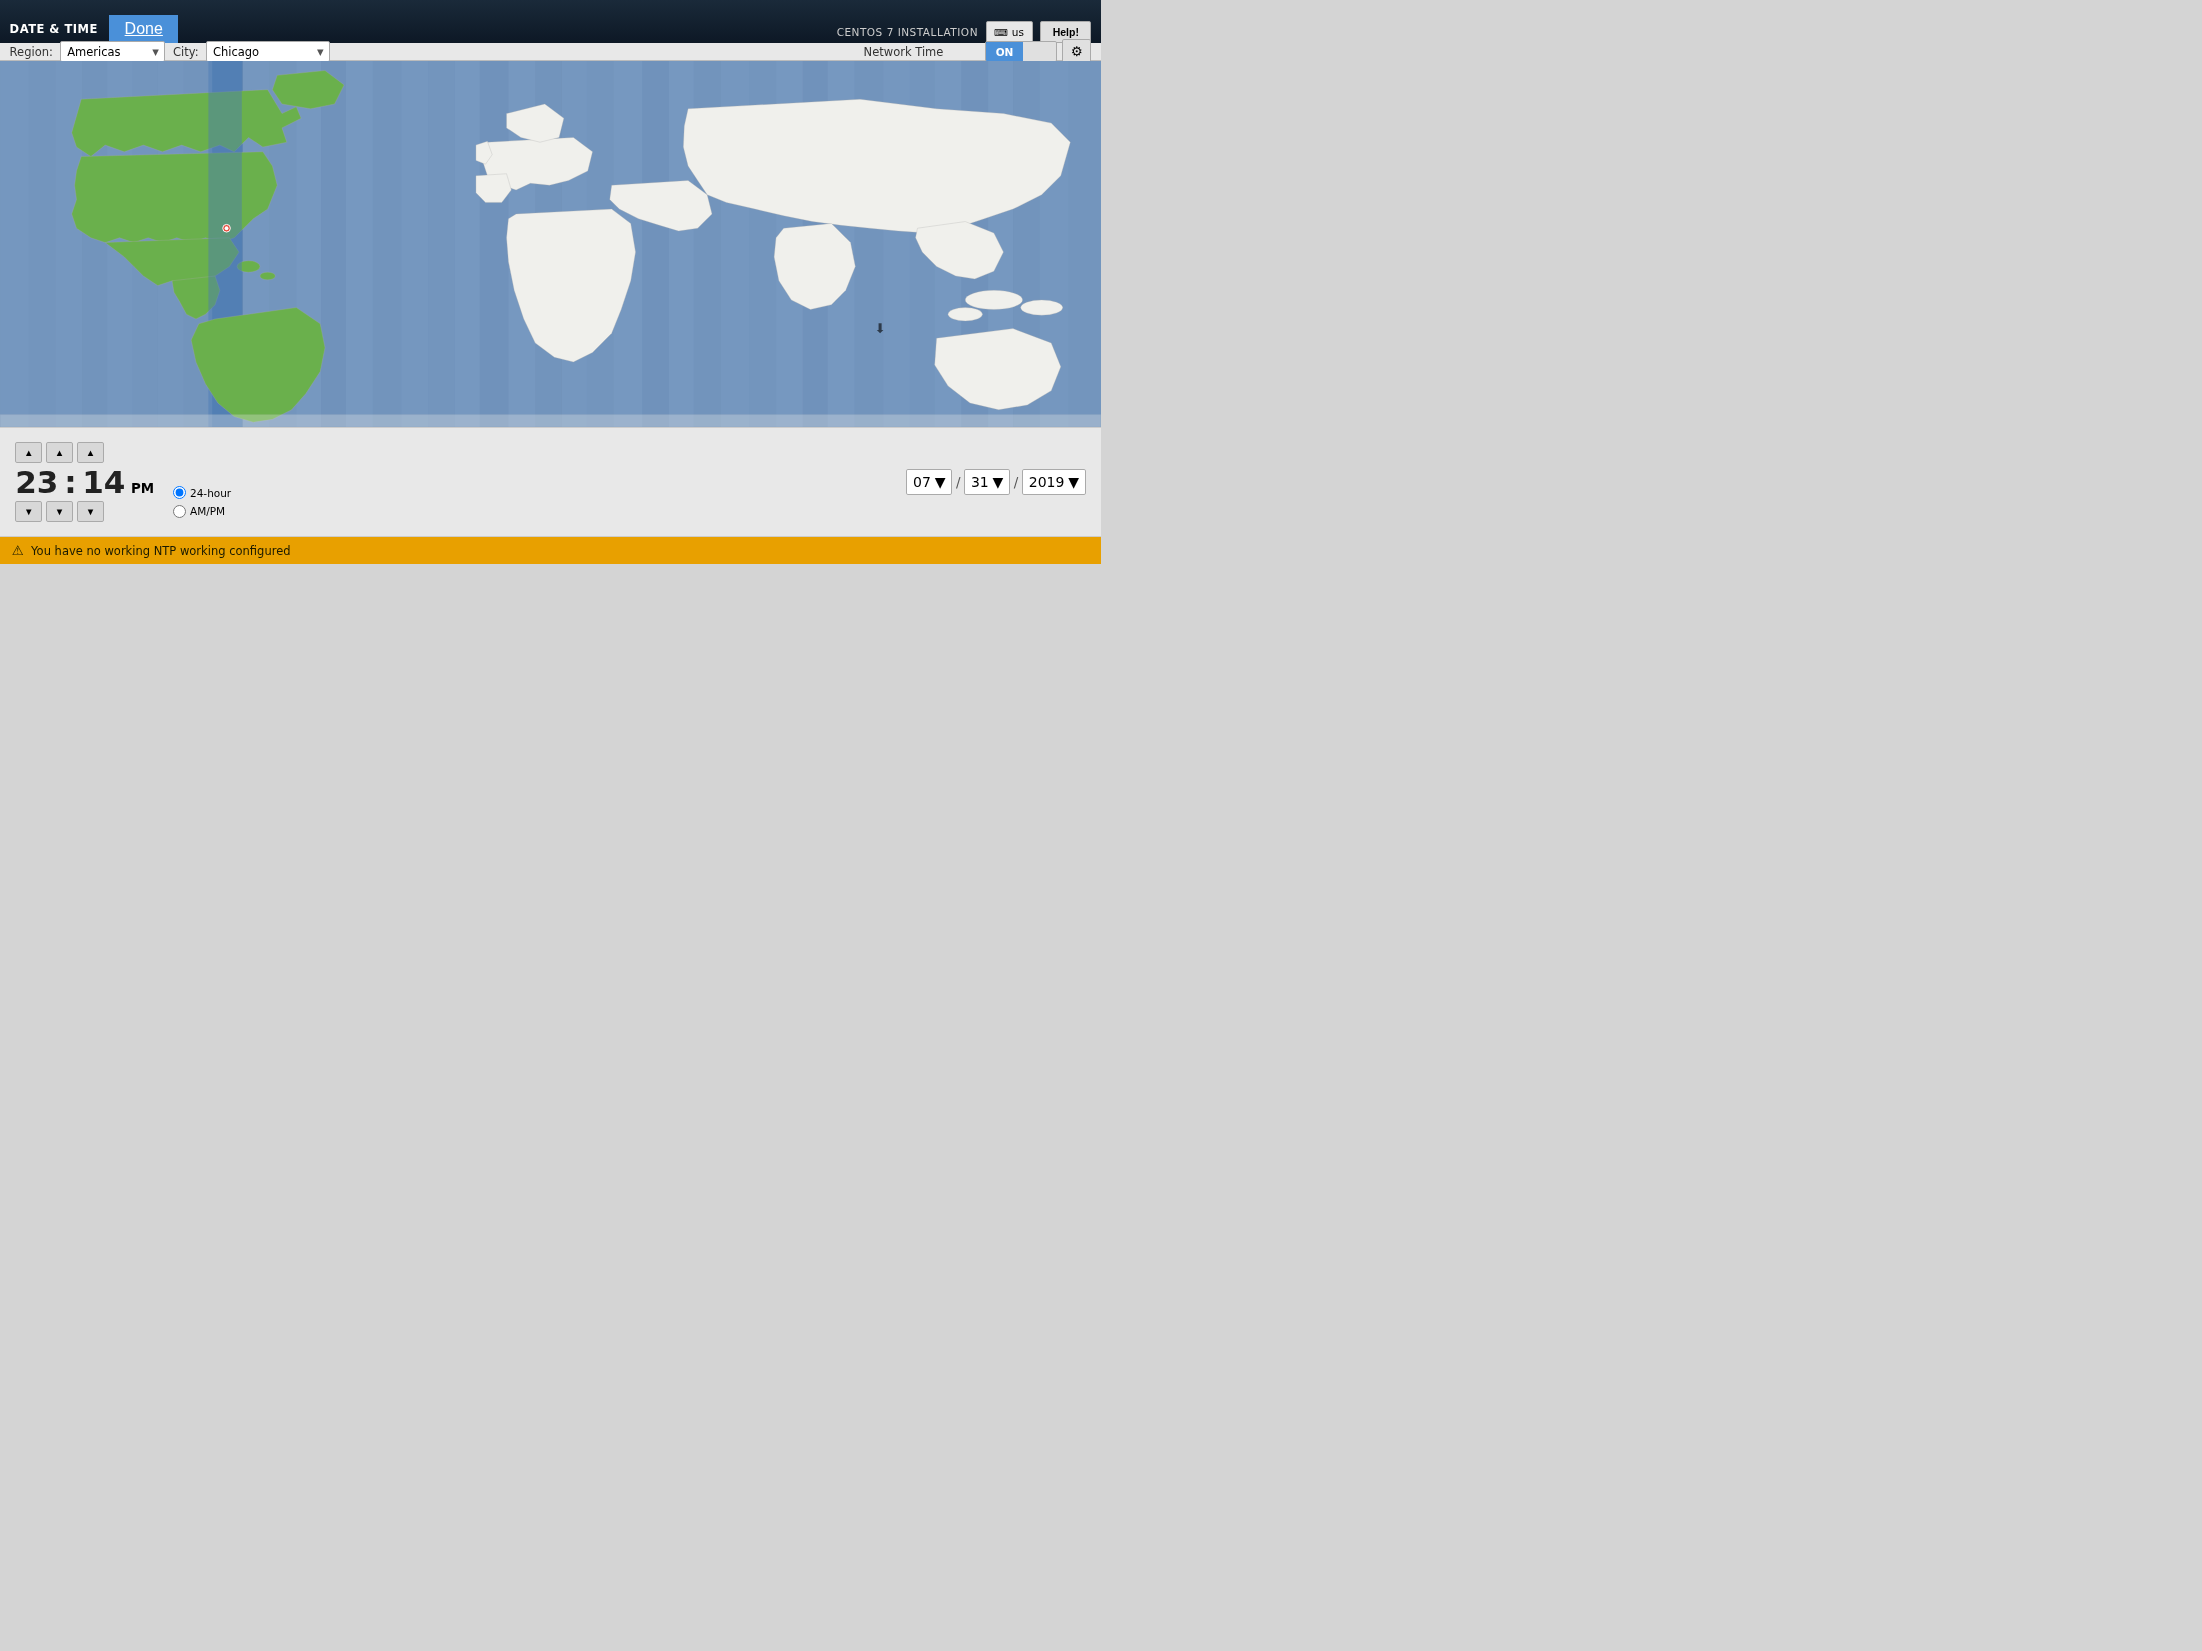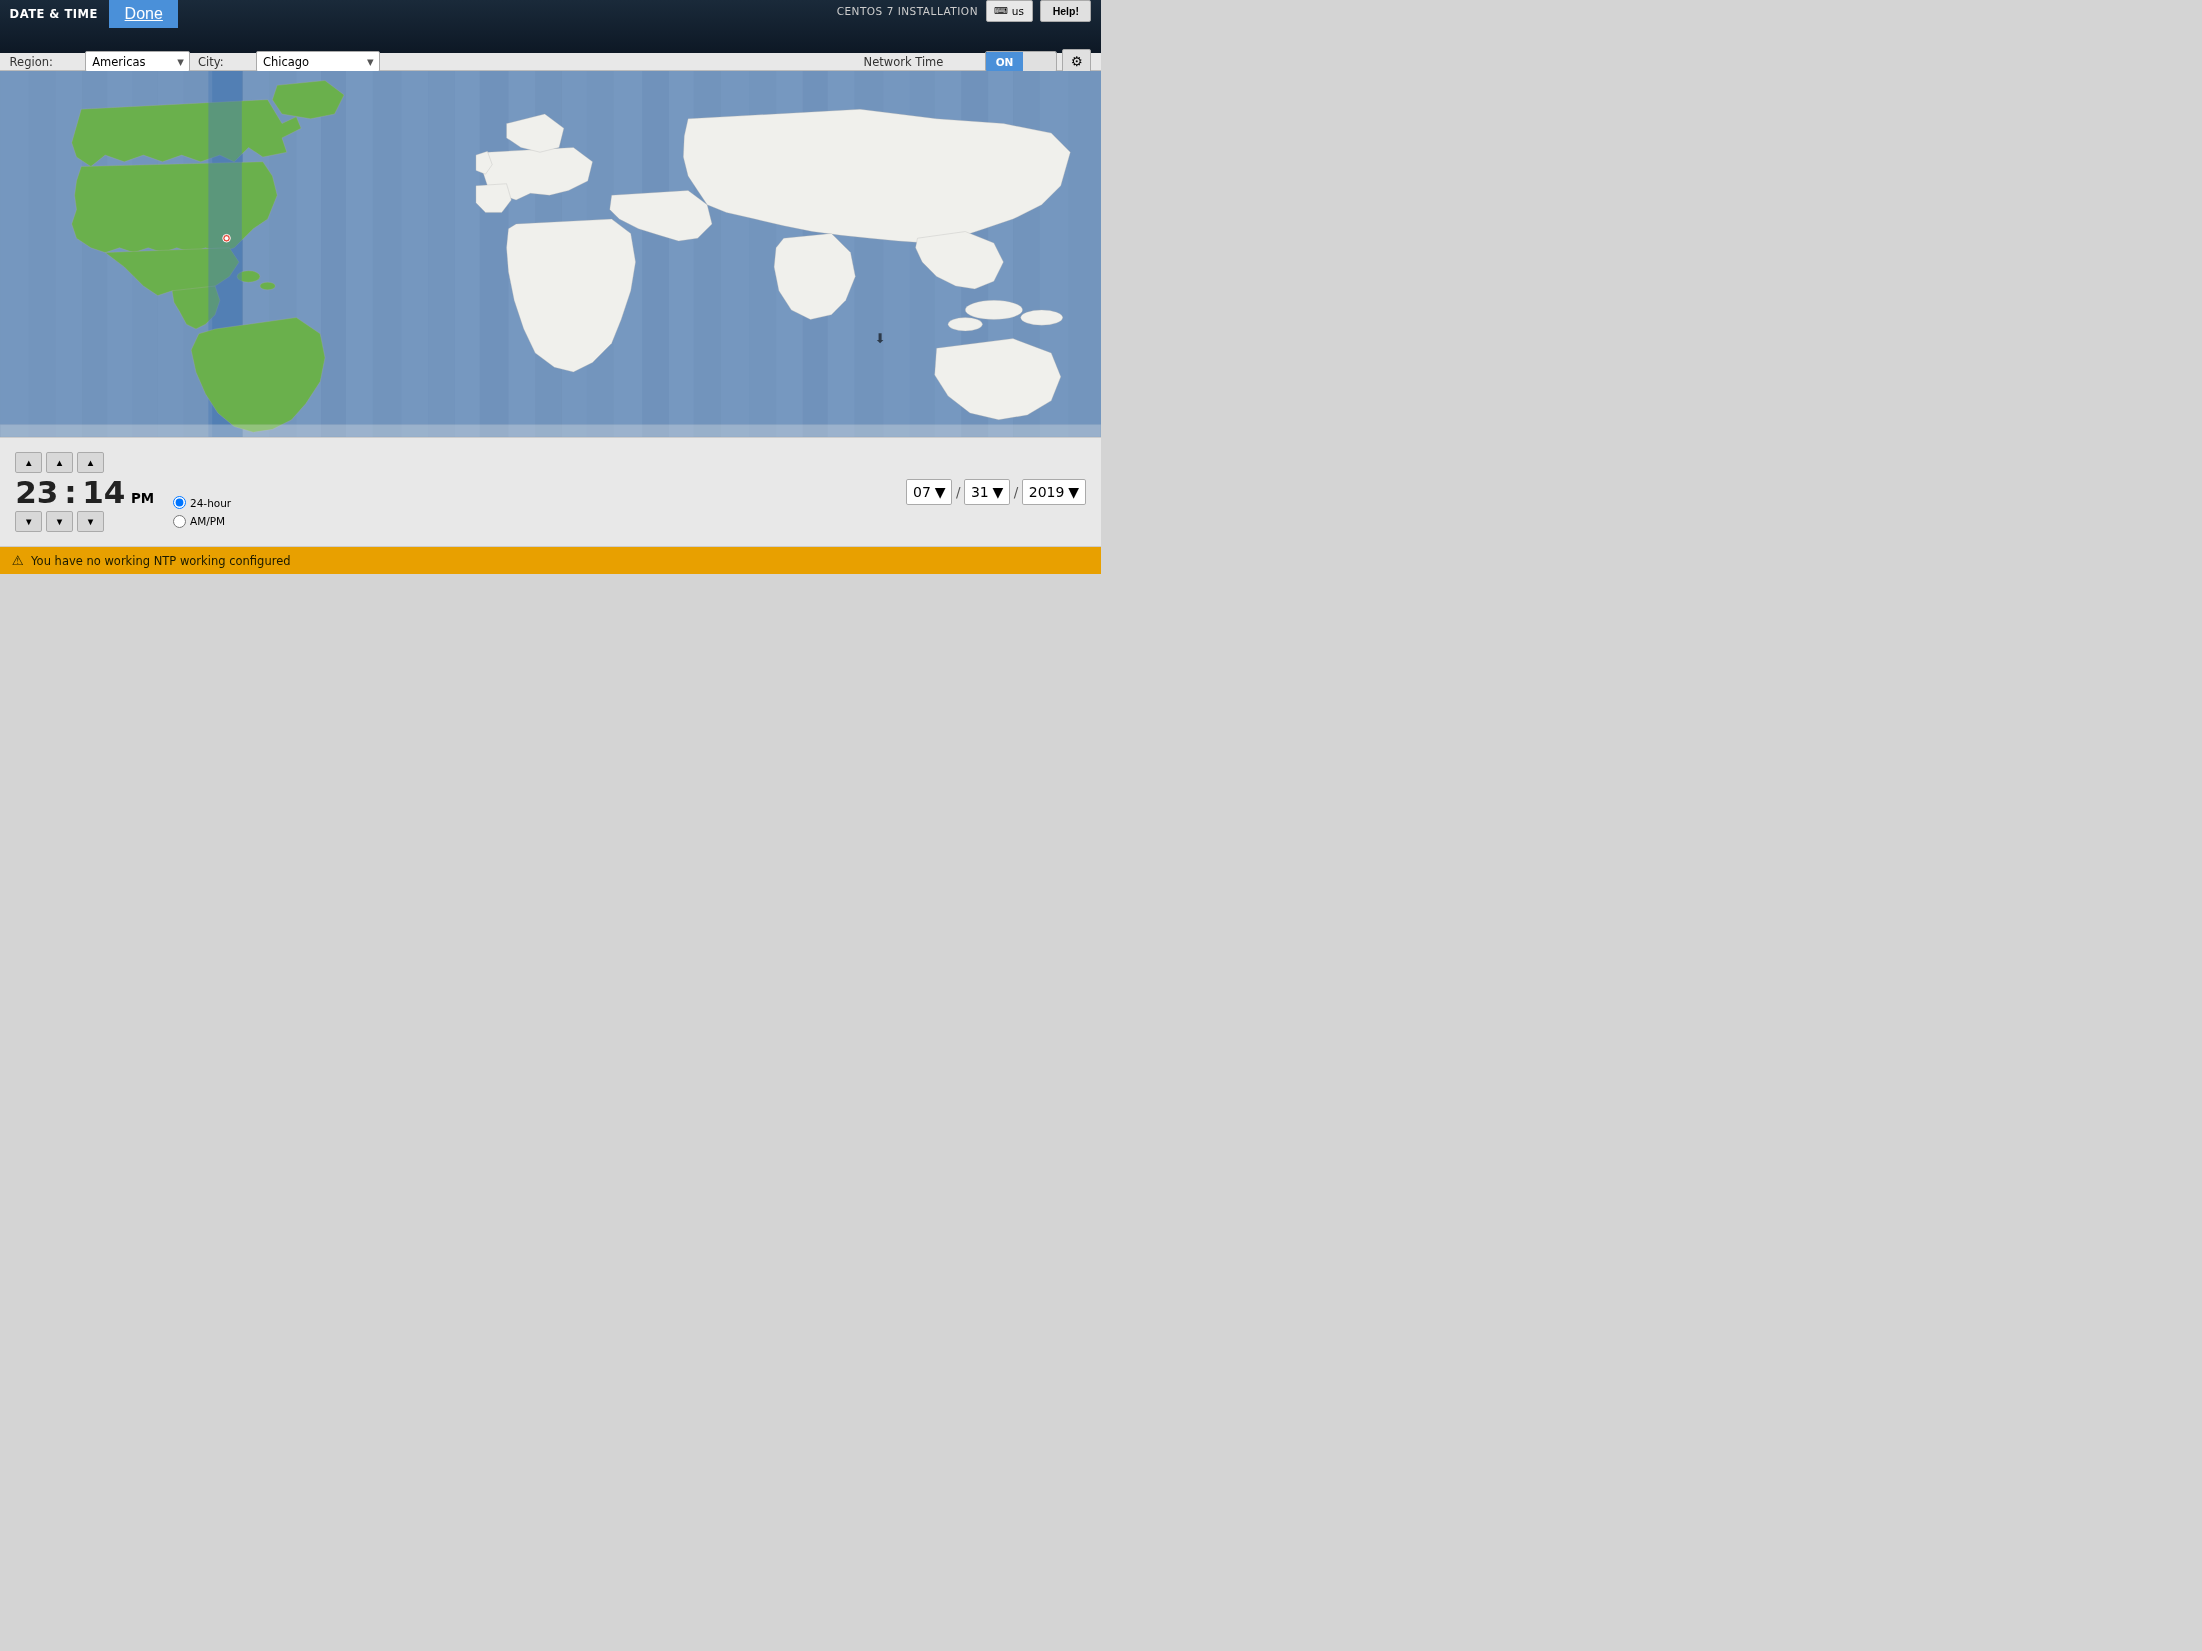--- a/index.html
+++ b/index.html
@@ -1,23 +1,23 @@
 <!DOCTYPE html>
 <html><head>
   <meta charset="utf-8">
   <style>
     * { box-sizing: border-box; margin: 0; padding: 0; }
     body { font-family: 'DejaVu Sans', Arial, sans-serif; background: #d4d4d4; width: 1101px; height: 826px; overflow: hidden; font-size: 11.5px; }
 
     
     #header {
       background: linear-gradient(180deg, #1a2a3a 0%, #0d1825 100%);
-      height: 53px;
-      display: flex;
-      align-items: flex-start;
+      height: 43px;
+      display: flex;
+      align-items: flex-end;
       padding: 0 9.6px;
       justify-content: space-between;
     }
     #header-left { display: flex; align-items: center; gap: 11.5px; }
     #header-title { color: white; font-size: 11.5px; font-weight: bold; letter-spacing: 0.5px; }
     .done-btn {
       background: #4a90d9;
       color: white;
       border: none;
       padding: 4.8px 15.3px;
@@ -63,21 +63,20 @@
       align-items: center;
       background: white;
       border: 1px solid #aaa;
       border-radius: 1.9px;
       padding: 2.9px 5.7px;
       font-size: 11.5px;
       cursor: pointer;
       min-width: 105px;
       justify-content: space-between;
       gap: 3.8px;
-      margin-left: 25px;
     }
     .toolbar-select .arrow { font-size: 8.6px; color: #555; }
     #network-time-area { margin-left: auto; display: flex; align-items: center; gap: 5.7px; }
     .network-toggle { display: flex; align-items: center; border: 1px solid #aaa; border-radius: 1.9px; overflow: hidden; margin-left: 36px; }
     .toggle-on {
       background: #4a90d9;
       color: white;
       padding: 3.8px 9.6px;
       font-size: 10.5px;
       font-weight: bold;

